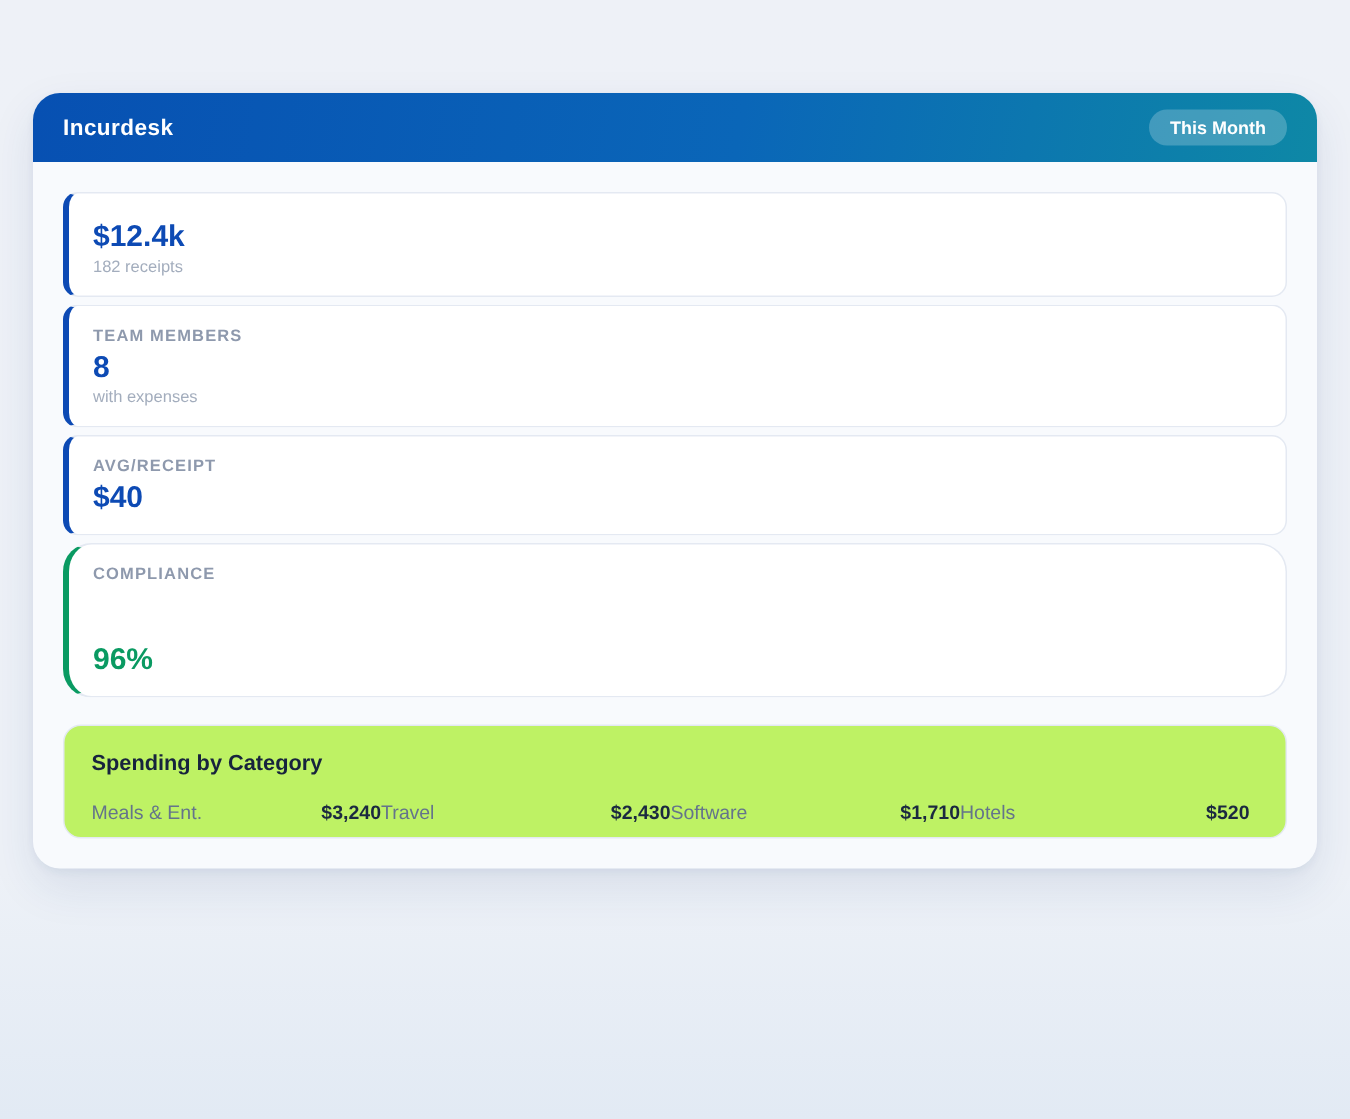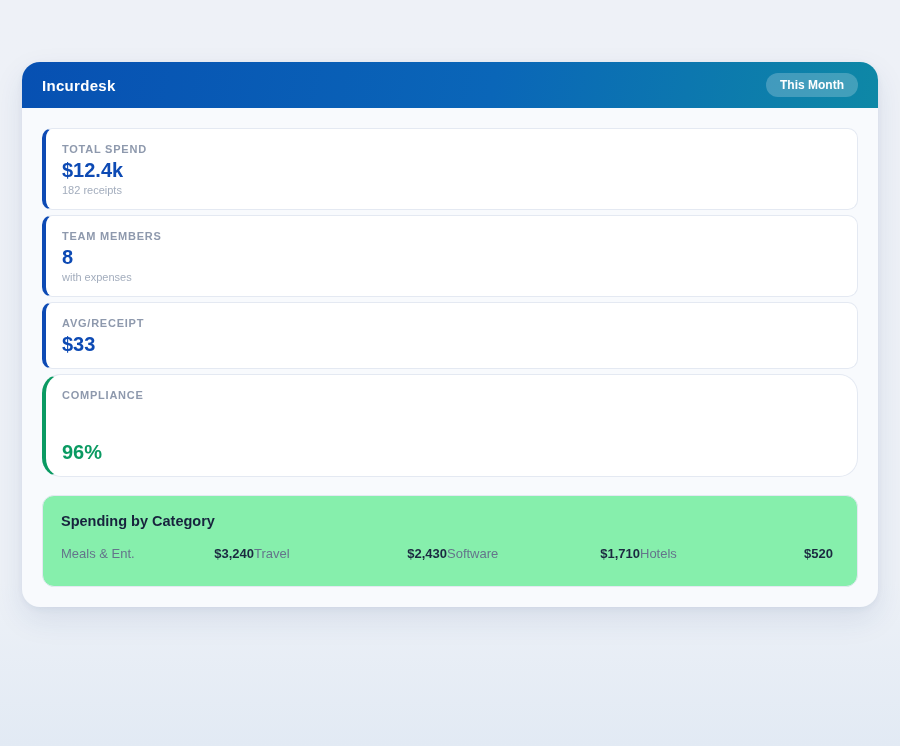--- a/index.html
+++ b/index.html
@@ -70,24 +70,24 @@
     line-height: 1.1;
   }
   .stat-sub {
     font-size: 11px;
     color: #a3adbd;
     margin-top: 3px;
   }
 
   .chart-card {
     margin-top: 18px;
-    background: #86efac;
+    background: #bef264;
     border: 1px solid #e4e9f2;
     border-radius: 12px;
-    padding: 17px 18px 20px 18px;
+    padding: 17px 18px 4px 18px;
   }
   .chart-title {
     font-size: 14.5px;
     font-weight: 700;
     color: #17233d;
     margin-bottom: 12px;
   }
   .chart-rows { display: flex; flex-direction: row; }
   .chart-row {
     display: grid;
@@ -122,34 +122,33 @@
     <header class="app-header">
       <div class="app-title">Incurdesk</div>
       <button class="period-badge">This Month</button>
     </header>
 
     <div class="panel-body">
 
       <div class="stats">
 
         <div class="stat-card" style="border-left-color: rgb(13, 74, 180);">
-          <div class="stat-label">TOTAL SPEND</div>
           <div class="stat-value" style="color: rgb(13, 74, 180);">$12.4k</div>
           <div class="stat-sub">182 receipts</div>
         </div>
 
         <div class="stat-card" style="border-left-color: rgb(13, 74, 180);">
           <div class="stat-label">TEAM MEMBERS</div>
           <div class="stat-value" style="color: rgb(13, 74, 180);">8</div>
           <div class="stat-sub">with expenses</div>
         </div>
 
         <div class="stat-card" style="border-left-color: rgb(13, 74, 180);">
           <div class="stat-label">AVG/RECEIPT</div>
-          <div class="stat-value" style="color: rgb(13, 74, 180);">$33</div>
+          <div class="stat-value" style="color: rgb(13, 74, 180);">$40</div>
         </div>
 
         <div class="stat-card" style="border-left-color: rgb(10, 154, 98); border-radius: 19px;">
           <div class="stat-label">COMPLIANCE</div>
           <div class="stat-value" style="color: rgb(10, 154, 98); margin-top: 40px;">96%</div>
         </div>
 
       </div>
 
       <div class="chart-card">

